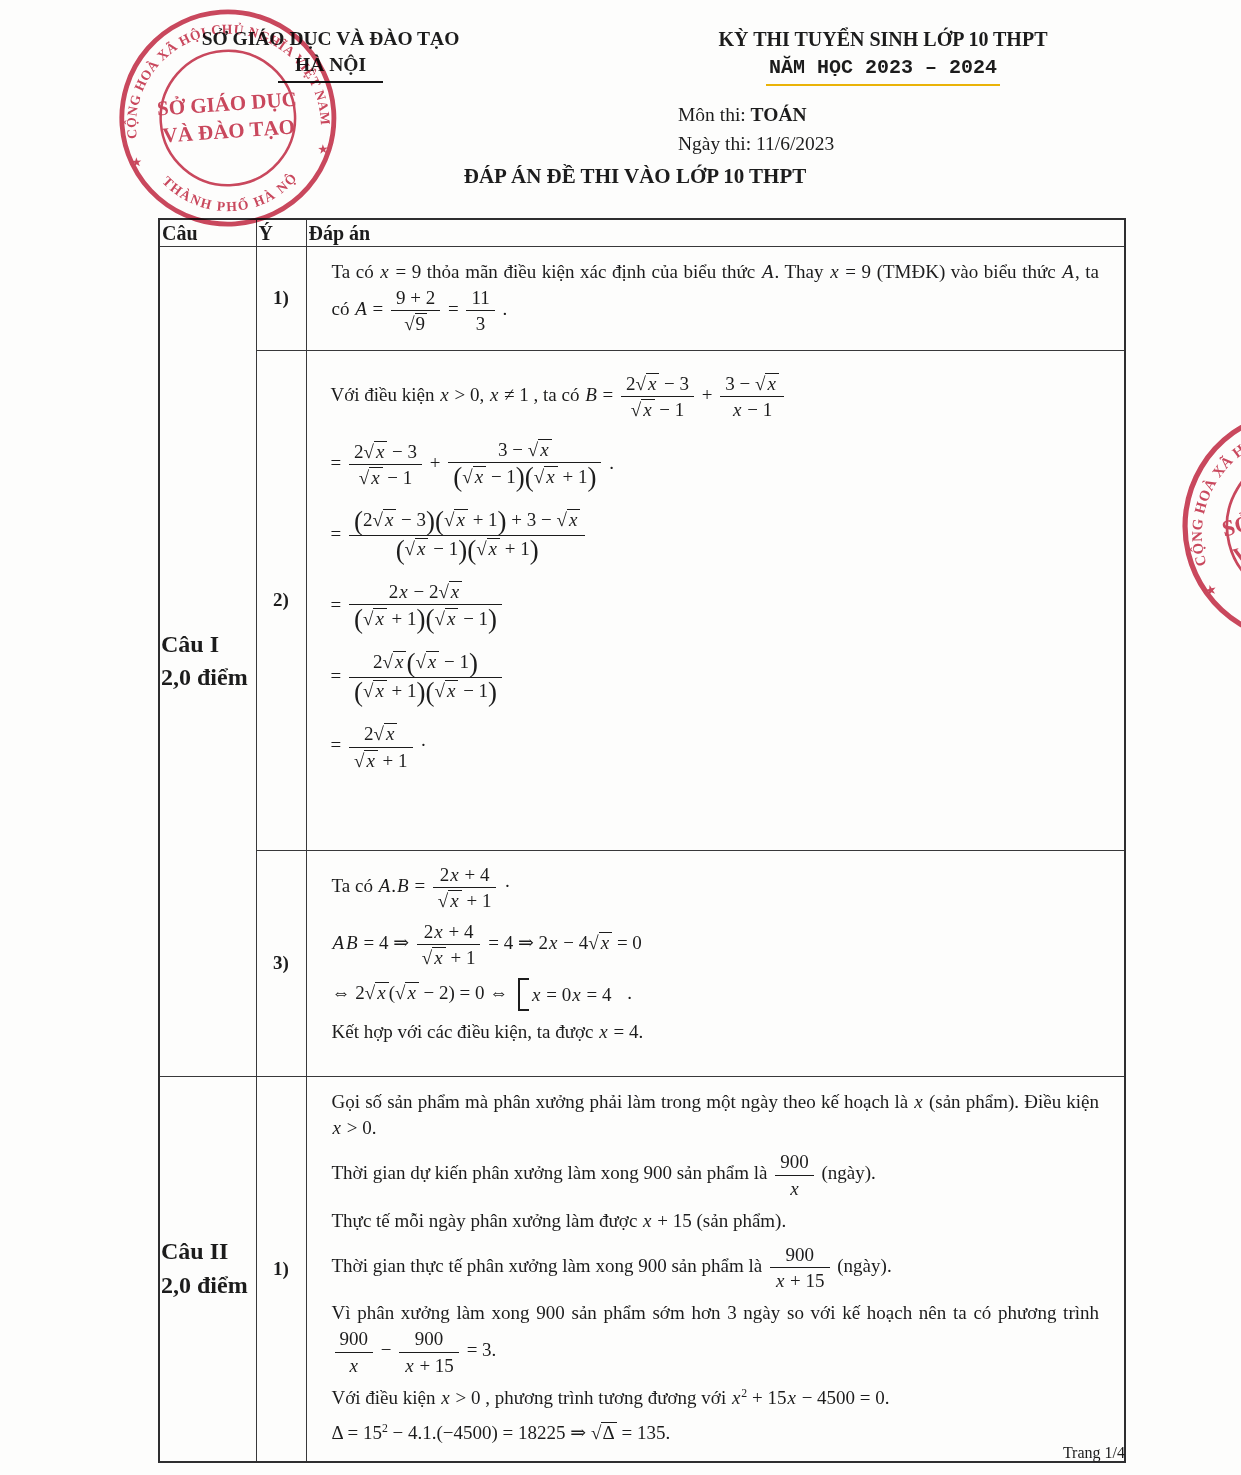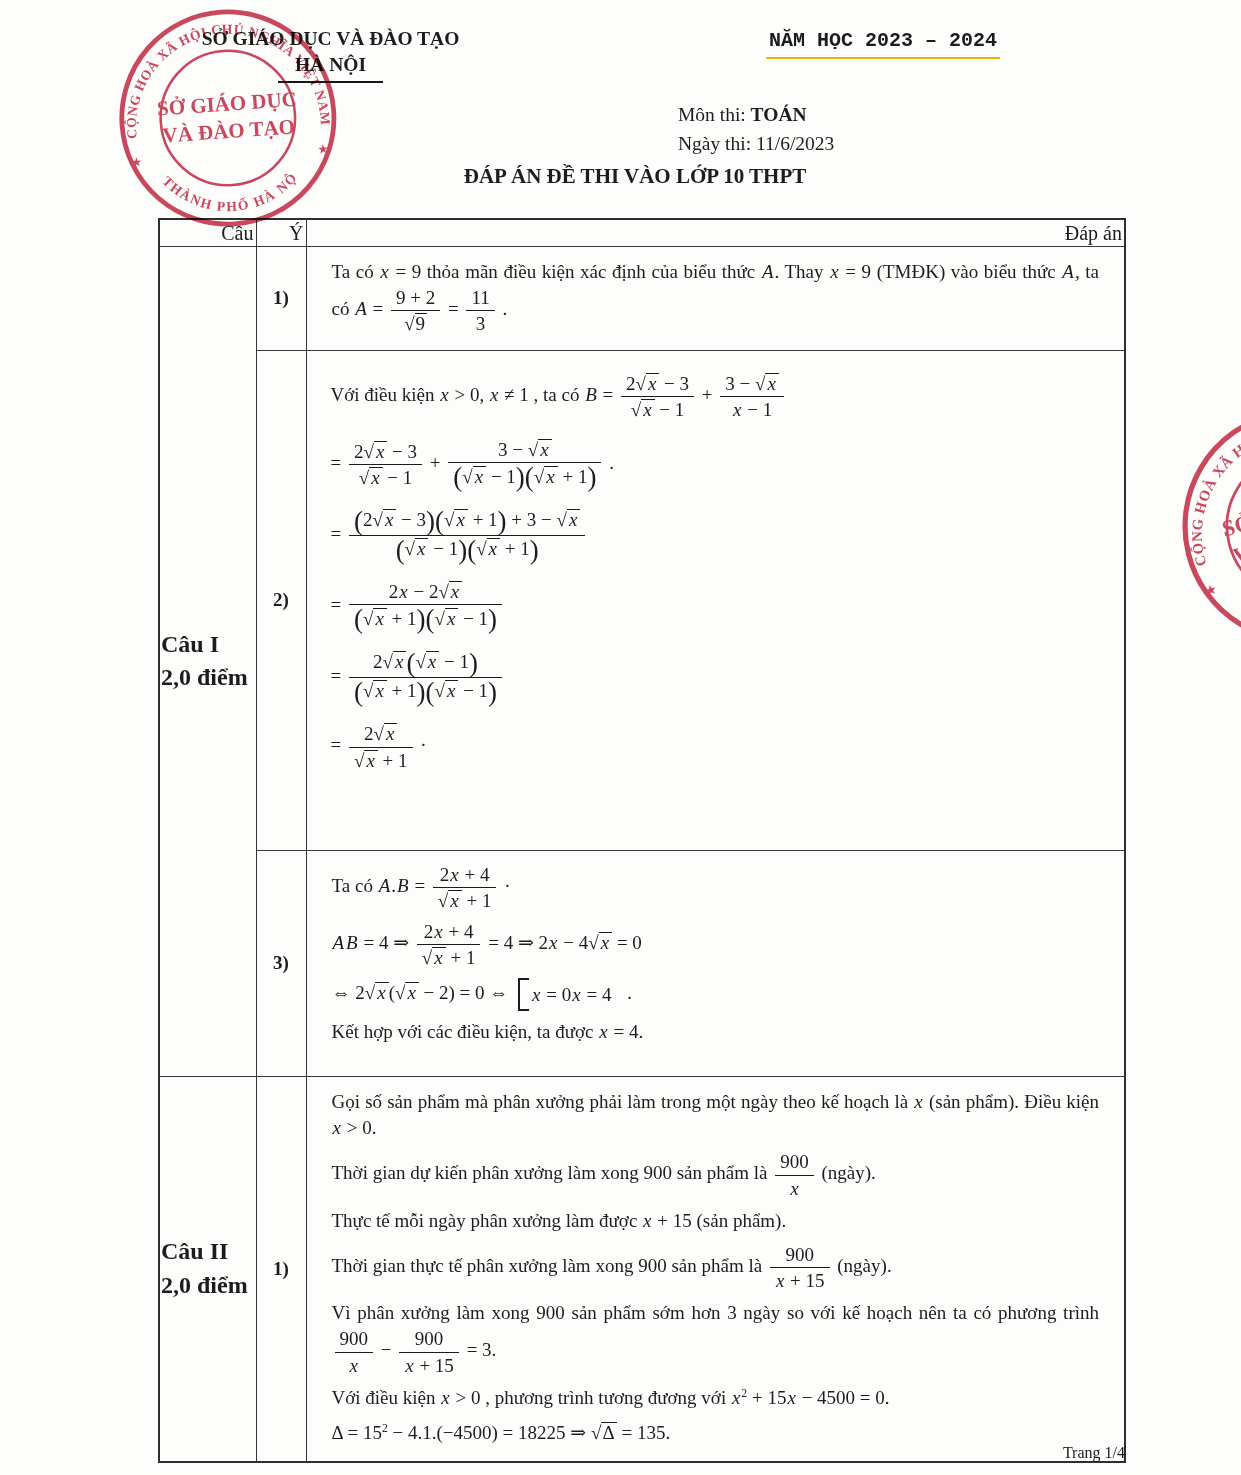--- a/index.html
+++ b/index.html
@@ -21,21 +21,21 @@
   .stamp{position:absolute;mix-blend-mode:multiply;opacity:.93;z-index:3;pointer-events:none;}
   .stamp-left{left:102px;top:-8px;transform:rotate(-4deg);}
   .stamp-right{left:1164px;top:390px;transform:rotate(-14deg);}
   .stamp svg text{font-family:"Liberation Serif","DejaVu Serif",serif;}
 
   
   table.ans-table{position:absolute;left:158px;top:218px;width:968px;border-collapse:collapse;
                   table-layout:fixed;z-index:1;}
   .ans-table th,.ans-table td{border:1.7px solid #38383a;}
   .ans-table{border:2.4px solid #2e2e30;}
-  .ans-table thead th{font-weight:normal;font-size:20px;padding:1px 2px;height:24px;text-align:right;}
+  .ans-table thead th{font-weight:bold;font-size:20px;padding:1px 2px;height:24px;text-align:left;}
   td.cau{text-align:left;font-weight:bold;font-size:24px;vertical-align:middle;line-height:1.4;}
   td.ycol{text-align:center;font-weight:bold;font-size:19px;vertical-align:middle;}
   td.ans{padding:4px 12px 6px;font-size:19px;vertical-align:top;text-align:justify;line-height:1.42;}
   tr.r1{height:92px;} tr.r2{height:500px;} tr.r3{height:226px;} tr.r4{height:374px;}
 
   
   .mline{margin:8px 13px;}
   .roomy .mline{margin:17px 12px;}
   .mi{font-style:italic;padding:0 1px;}
   sup.msup{font-size:.62em;}
@@ -105,20 +105,21 @@
       </g>
     </svg>
   </div>
 
   <div class="org-block">
     <div>SỞ GIÁO DỤC VÀ ĐÀO TẠO</div>
     <div><span class="u">HÀ NỘI</span></div>
   </div>
 
   <div class="exam-block">
+    <div>KỲ THI TUYỂN SINH LỚP 10 THPT</div>
     <div><span class="u2">NĂM HỌC 2023 – 2024</span></div>
   </div>
 
   <div class="subject-block">
     <div>
       <span>Môn thi:</span>
       <b>TOÁN</b>
     </div>
     <div>Ngày thi: 11/6/2023</div>
   </div>

